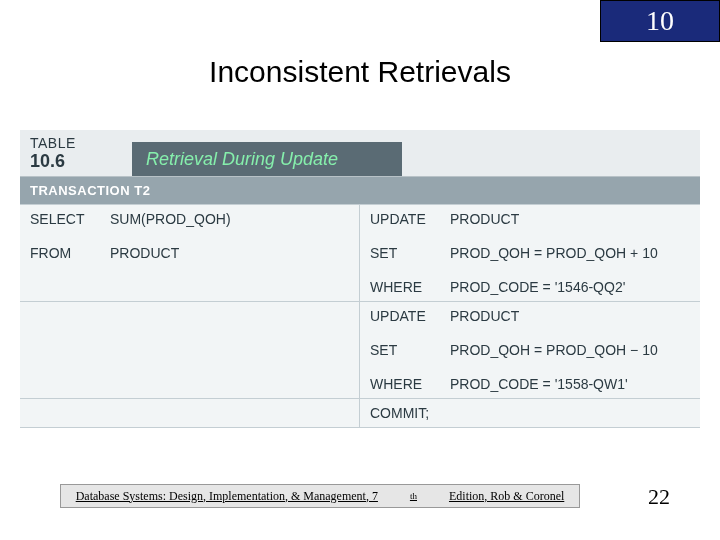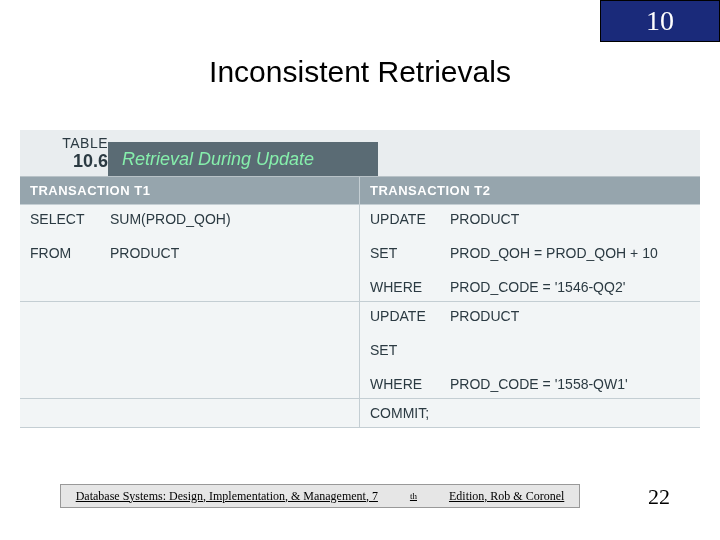--- a/index.html
+++ b/index.html
@@ -42,23 +42,22 @@
     background: #e9edef;
     font-family: Arial, Helvetica, sans-serif;
   }
   .table-label-row {
     display: flex;
     align-items: flex-end;
     height: 46px;
     padding: 0 0 0 0;
   }
   .table-label {
-    width: 88px;
+    width: 112px;
     padding: 4px 0 4px 10px;
-    text-align: right;
   }
   .table-label .lbl { font-size: 14px; color: #2b3a42; font-weight: normal; letter-spacing: 0.5px; }
   .table-label .num { font-size: 18px; color: #2b3a42; font-weight: bold; }
   .table-caption-box {
     background: #5a6b74;
     color: #86efac;
     font-style: italic;
     font-size: 18px;
     padding: 6px 14px 6px 14px;
     height: 34px;
@@ -139,21 +138,20 @@
   <div class="table-wrap">
     <div class="table-label-row">
       <div class="table-label">
         <div class="lbl">TABLE</div>
         <div class="num">10.6</div>
       </div>
       <div class="table-caption-box">Retrieval During Update</div>
     </div>
     <div class="grid">
       <div class="grid-header">
-        <div class="h1">TRANSACTION T1</div>
         <div class="h2">TRANSACTION T2</div>
       </div>
 
       <div class="grid-row tall">
         <div class="c1">
           <div class="multi">
             <div class="line">
                 <span class="kw">SELECT</span>
                 <span class="arg">SUM(PROD_QOH)</span>
               </div>
@@ -184,20 +182,21 @@
       <div class="grid-row tall">
         <div class="c1"></div>
         <div class="c2">
           <div class="multi">
             <div class="line">
                 <span class="kw">UPDATE</span>
                 <span class="arg">PRODUCT</span>
               </div>
             <div class="line">
                 <span class="kw">SET</span>
+                <span class="arg">PROD_QOH = PROD_QOH − 10</span>
               </div>
             <div class="line">
                 <span class="kw">WHERE</span>
                 <span class="arg">PROD_CODE = '1558-QW1'</span>
               </div>
           </div>
         </div>
       </div>
 
       <div class="grid-row">

